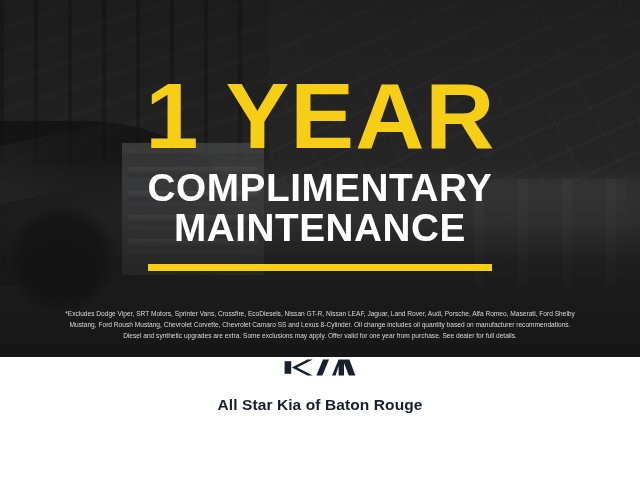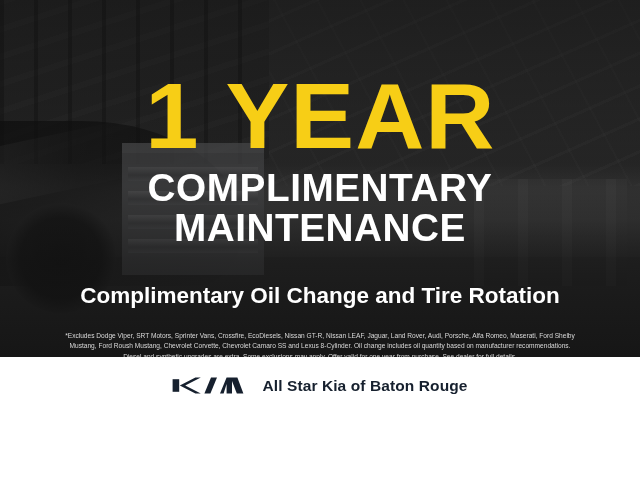--- a/index.html
+++ b/index.html
@@ -205,20 +205,21 @@
   
   .footer {
     position: absolute;
     left: 0; right: 0; bottom: 0;
     height: 57px;
     background: #ffffff;
     display: flex;
     align-items: center;
     justify-content: center;
     gap: 18px;
+    flex-direction: column;
   }
   .kia-logo { display: block; }
   .dealer-name {
     color: #16202e;
     font-size: 15.5px;
     font-weight: bold;
     letter-spacing: 0.1px;
   }
 </style>
 </head>
@@ -249,21 +250,20 @@
     <div class="headline">1 YEAR</div>
 
     <div class="subhead">
       <span class="line1">COMPLIMENTARY</span>
       <span class="line2">MAINTENANCE</span>
     </div>
 
     <div class="rule"></div>
 
     <div class="promo">
-      <span class="l1">Complimentary Oil Change and Tire Rotation</span>
     </div>
 
     <div class="disclaimer">
       <span>*Excludes Dodge Viper, SRT Motors, Sprinter Vans, Crossfire, EcoDiesels, Nissan GT-R, Nissan LEAF, Jaguar, Land Rover, Audi, Porsche, Alfa Romeo, Maserati, Ford Shelby</span>
       <span>Mustang, Ford Roush Mustang, Chevrolet Corvette, Chevrolet Camaro SS and Lexus 8-Cylinder. Oil change includes oil quantity based on manufacturer recommendations.</span>
       <span>Diesel and synthetic upgrades are extra. Some exclusions may apply. Offer valid for one year from purchase. See dealer for full details.</span>
     </div>
 
   </div>
 

